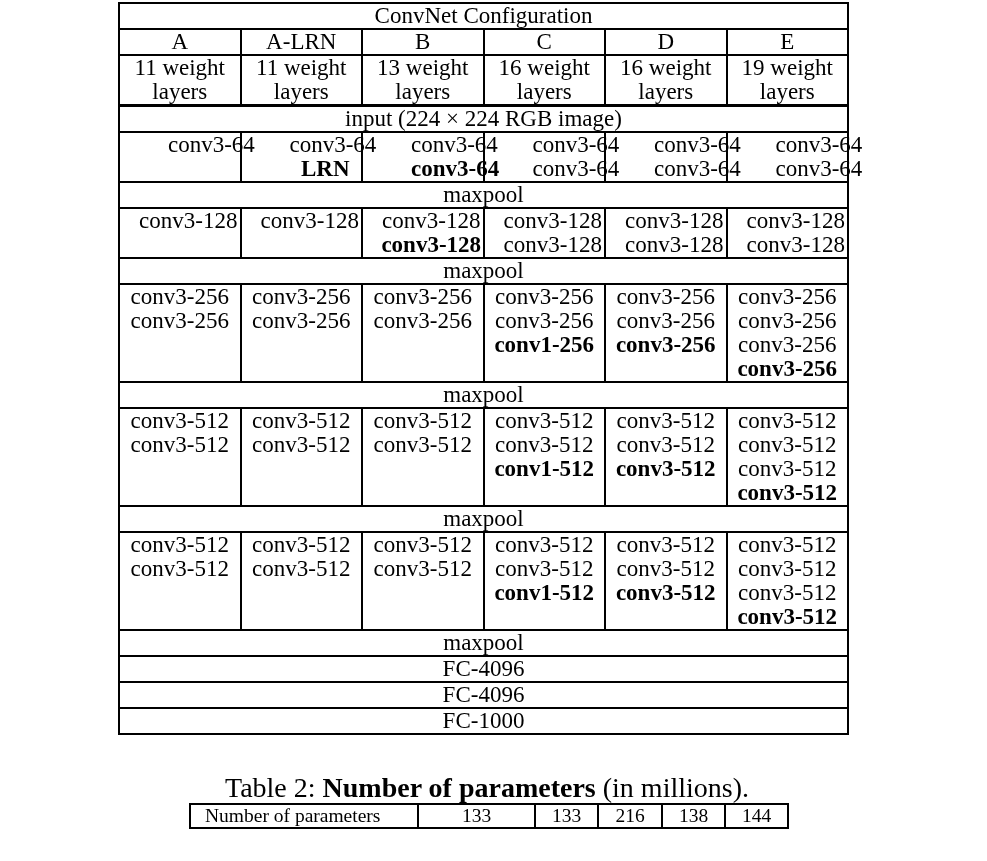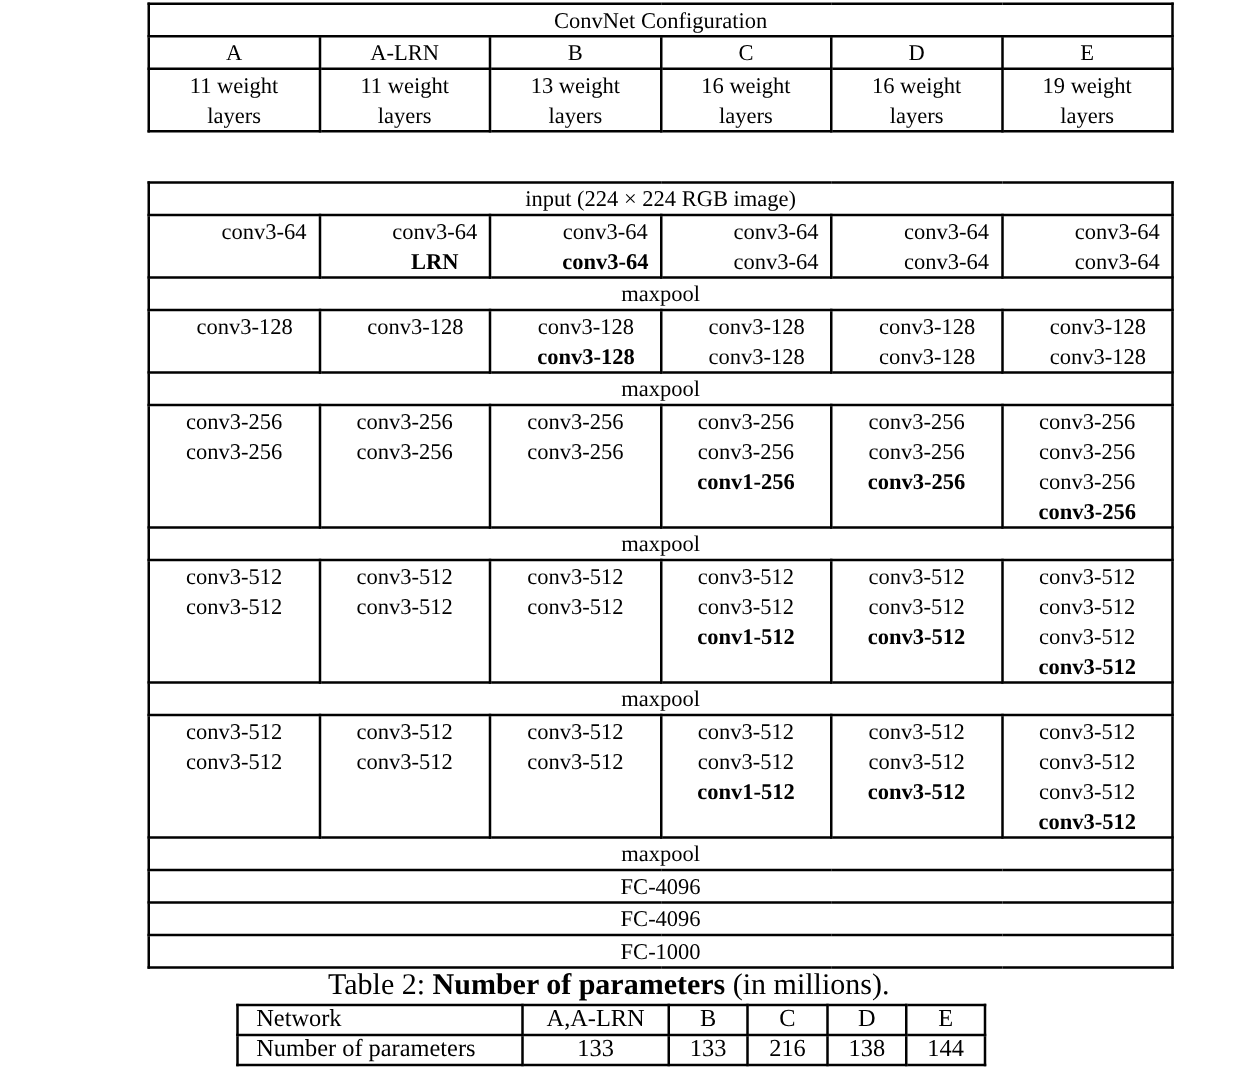--- a/index.html
+++ b/index.html
@@ -3,48 +3,48 @@
 <meta charset="utf-8">
 <style>
   html, body { margin: 0; padding: 0; background: #ffffff; }
   body {
     width: 987px; height: 861px; position: relative; overflow: hidden;
     font-family: "Liberation Serif", "DejaVu Serif", serif;
     color: #000000;
   }
   table { border-collapse: collapse; }
   .cfg {
-    position: absolute; left: 118px; width: 821px;
+    position: absolute; left: 118px; width: 731px;
     table-layout: fixed;
-    font-size: 18px;
+    font-size: 23px;
   }
   .cfg td {
     border: 2px solid #000;
     text-align: center;
     vertical-align: top;
     padding: 0;
     line-height: 24px;
   }
   .line { display: block; white-space: nowrap; }
   .b { font-weight: bold; text-align: center; }
   #hdr { top: 2px; }
   #hdr .title td { height: 22px; }
   #hdr .letters td { height: 23px; }
   #hdr .weights td { height: 46px; text-align: center; }
-  #body { top: 105px; margin-top: 40px; }
+  #body { top: 105px; }
   #body tr.block1 td { height: 48px; padding-left: 48px; }
   #body tr.block2 td { height: 48px; padding-left: 17px; }
   #body tr.block3 td { height: 96px; font-family: Liberation Serif, serif; }
   #body tr.block4 td { height: 95px; }
   #body tr.block5 td { height: 95px; }
   #body tr.single td { height: 22px; }
 
   .caption {
     position: absolute; top: 775px; left: 0; width: 974px;
-    text-align: center; font-size: 24px; line-height: 26px;
+    text-align: center; font-size: 28px; line-height: 26px;
   }
   .params {
     position: absolute; top: 803px; left: 189px;
     font-size: 19.5px;
   }
   .params td {
     border: 2px solid #000;
     height: 22px; line-height: 22px; padding: 0 12px;
     text-align: center;
   }
@@ -270,28 +270,20 @@
       </tr>
 </tbody>
   </table>
 
 <div class="caption">
   <span>Table 2: </span><span class="b">Number of parameters</span><span> (in millions).</span>
 </div>
 
 <table class="params">
   <tbody>
-      <tr>
-    <td class="lbl">Network</td>
-    <td class="c1">A,A-LRN</td>
-    <td class="c2">B</td>
-    <td class="c3">C</td>
-    <td class="c4">D</td>
-    <td class="c5">E</td>
-  </tr>
   <tr>
     <td class="lbl">Number of parameters</td>
     <td class="c1">133</td>
     <td class="c2">133</td>
     <td class="c3">216</td>
     <td class="c4">138</td>
     <td class="c5">144</td>
   </tr>
 </tbody>
   </table>

